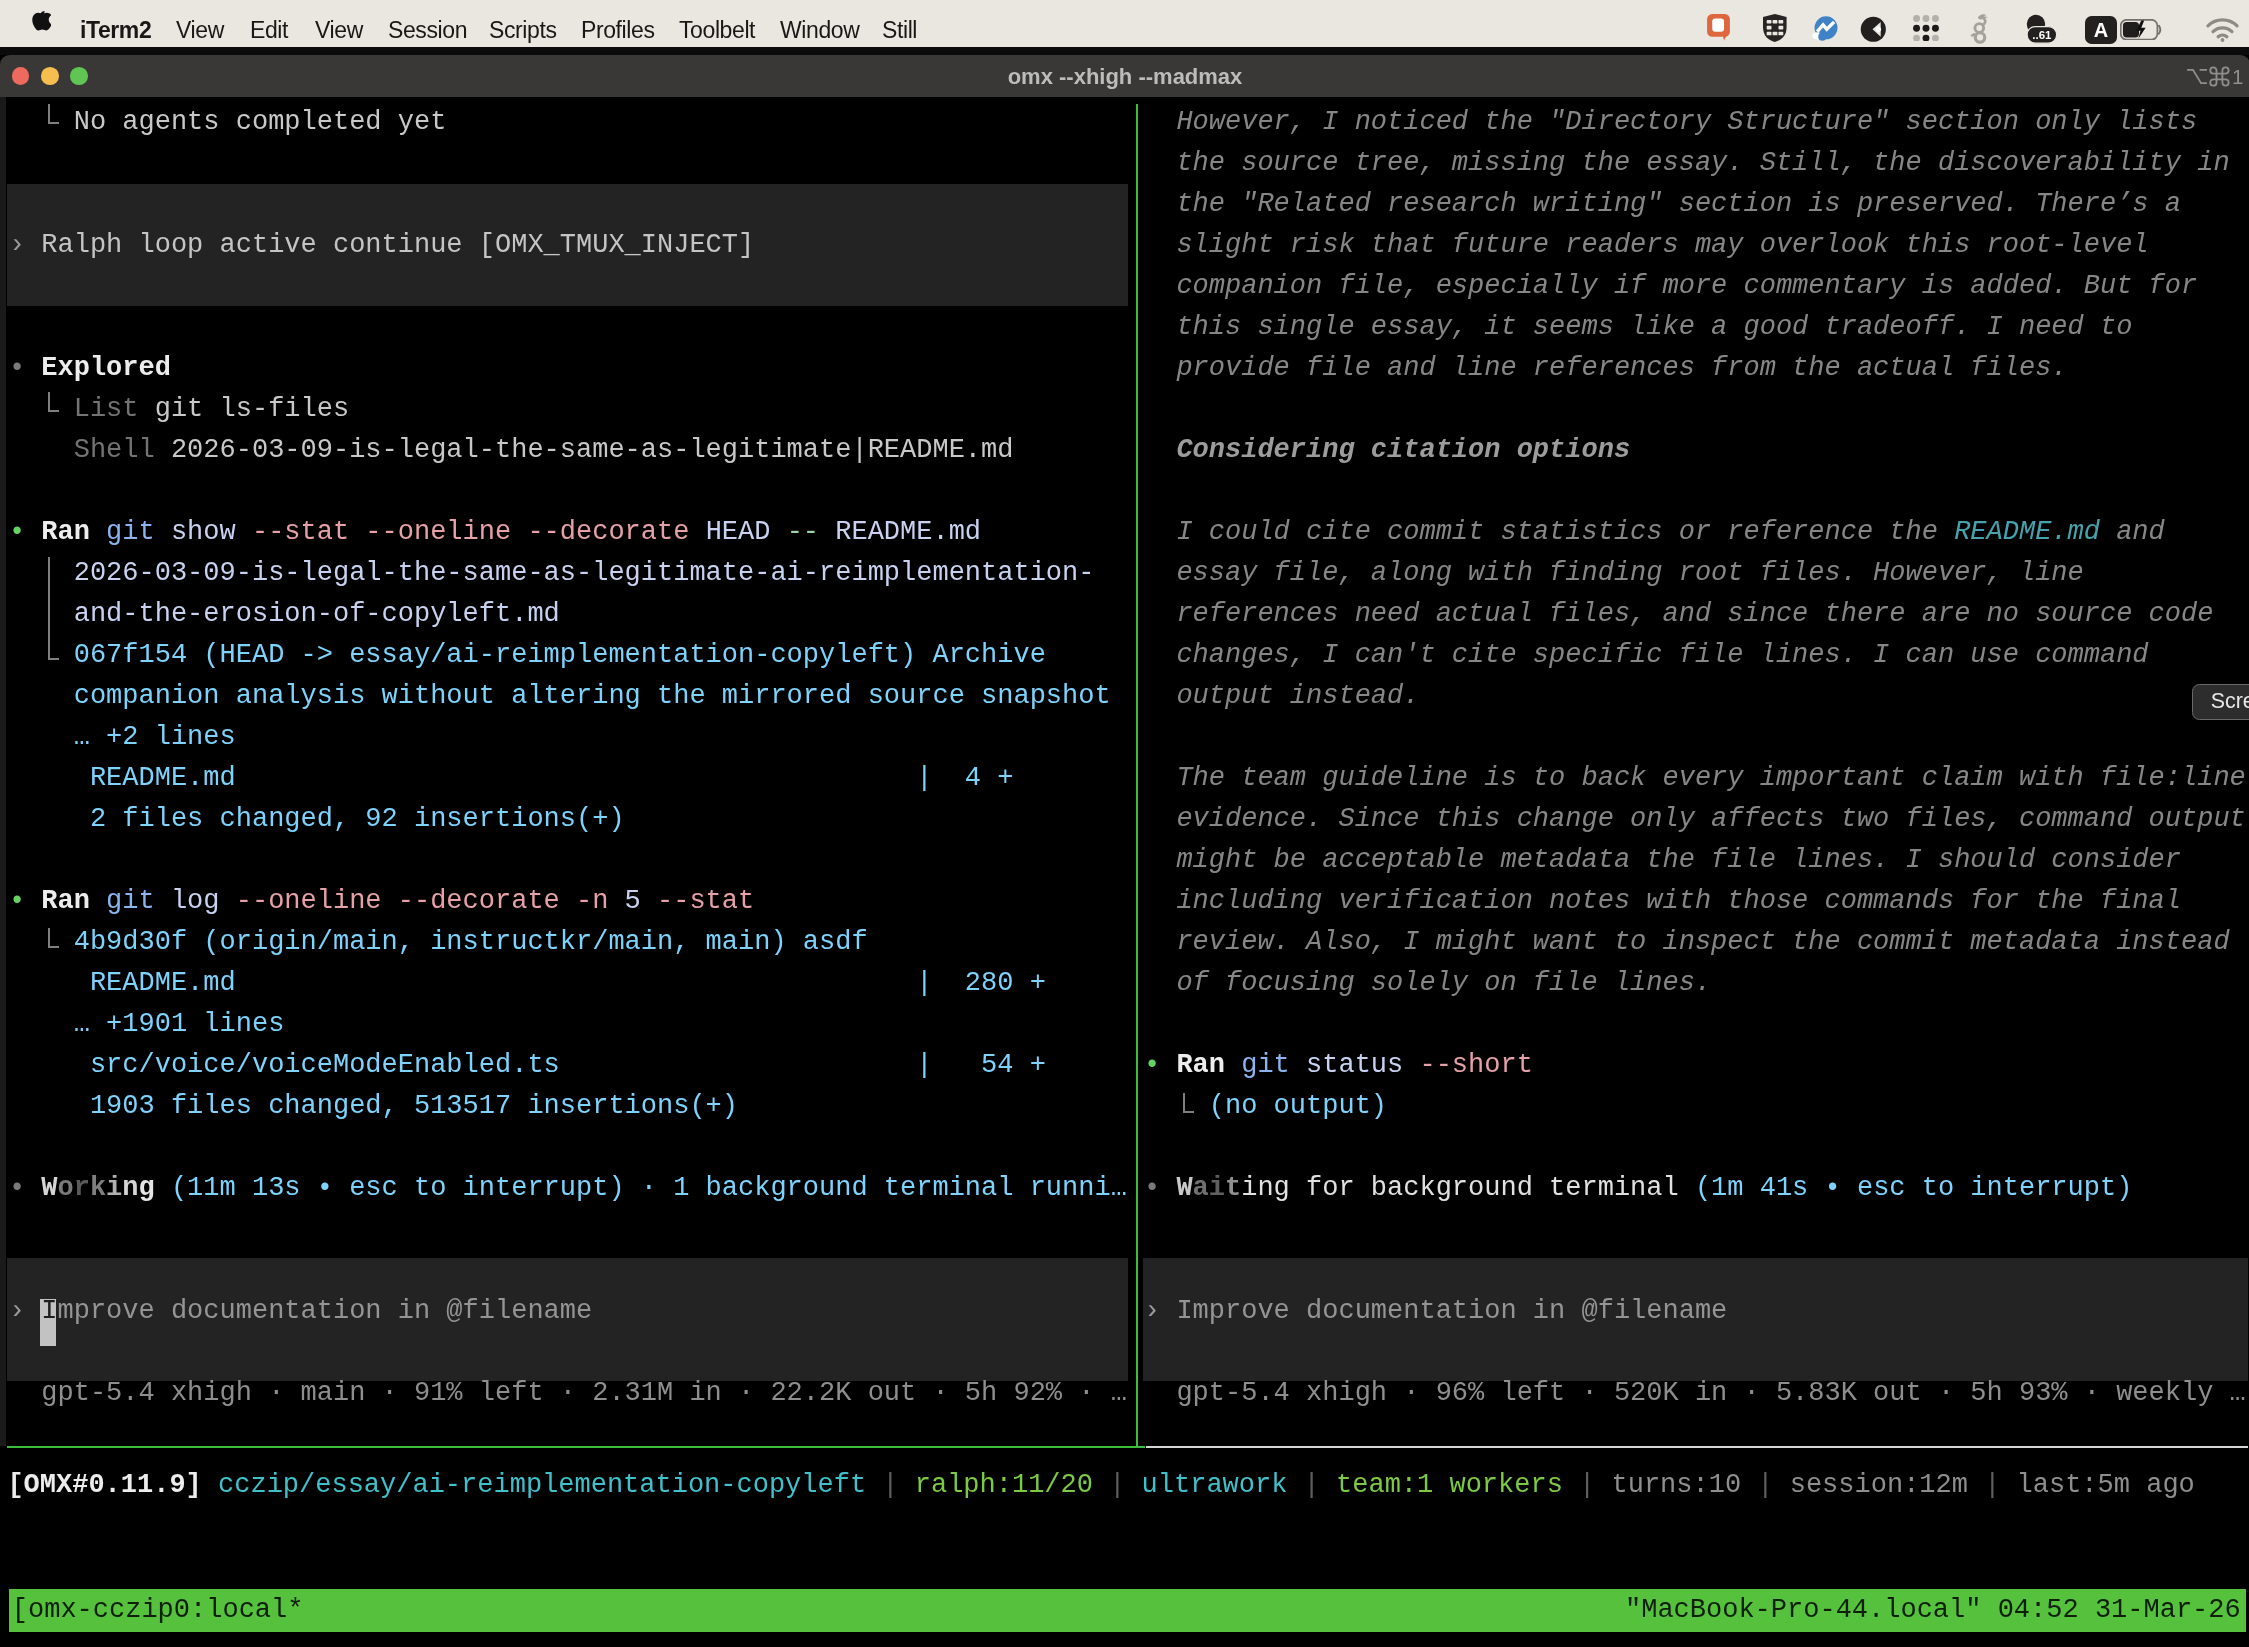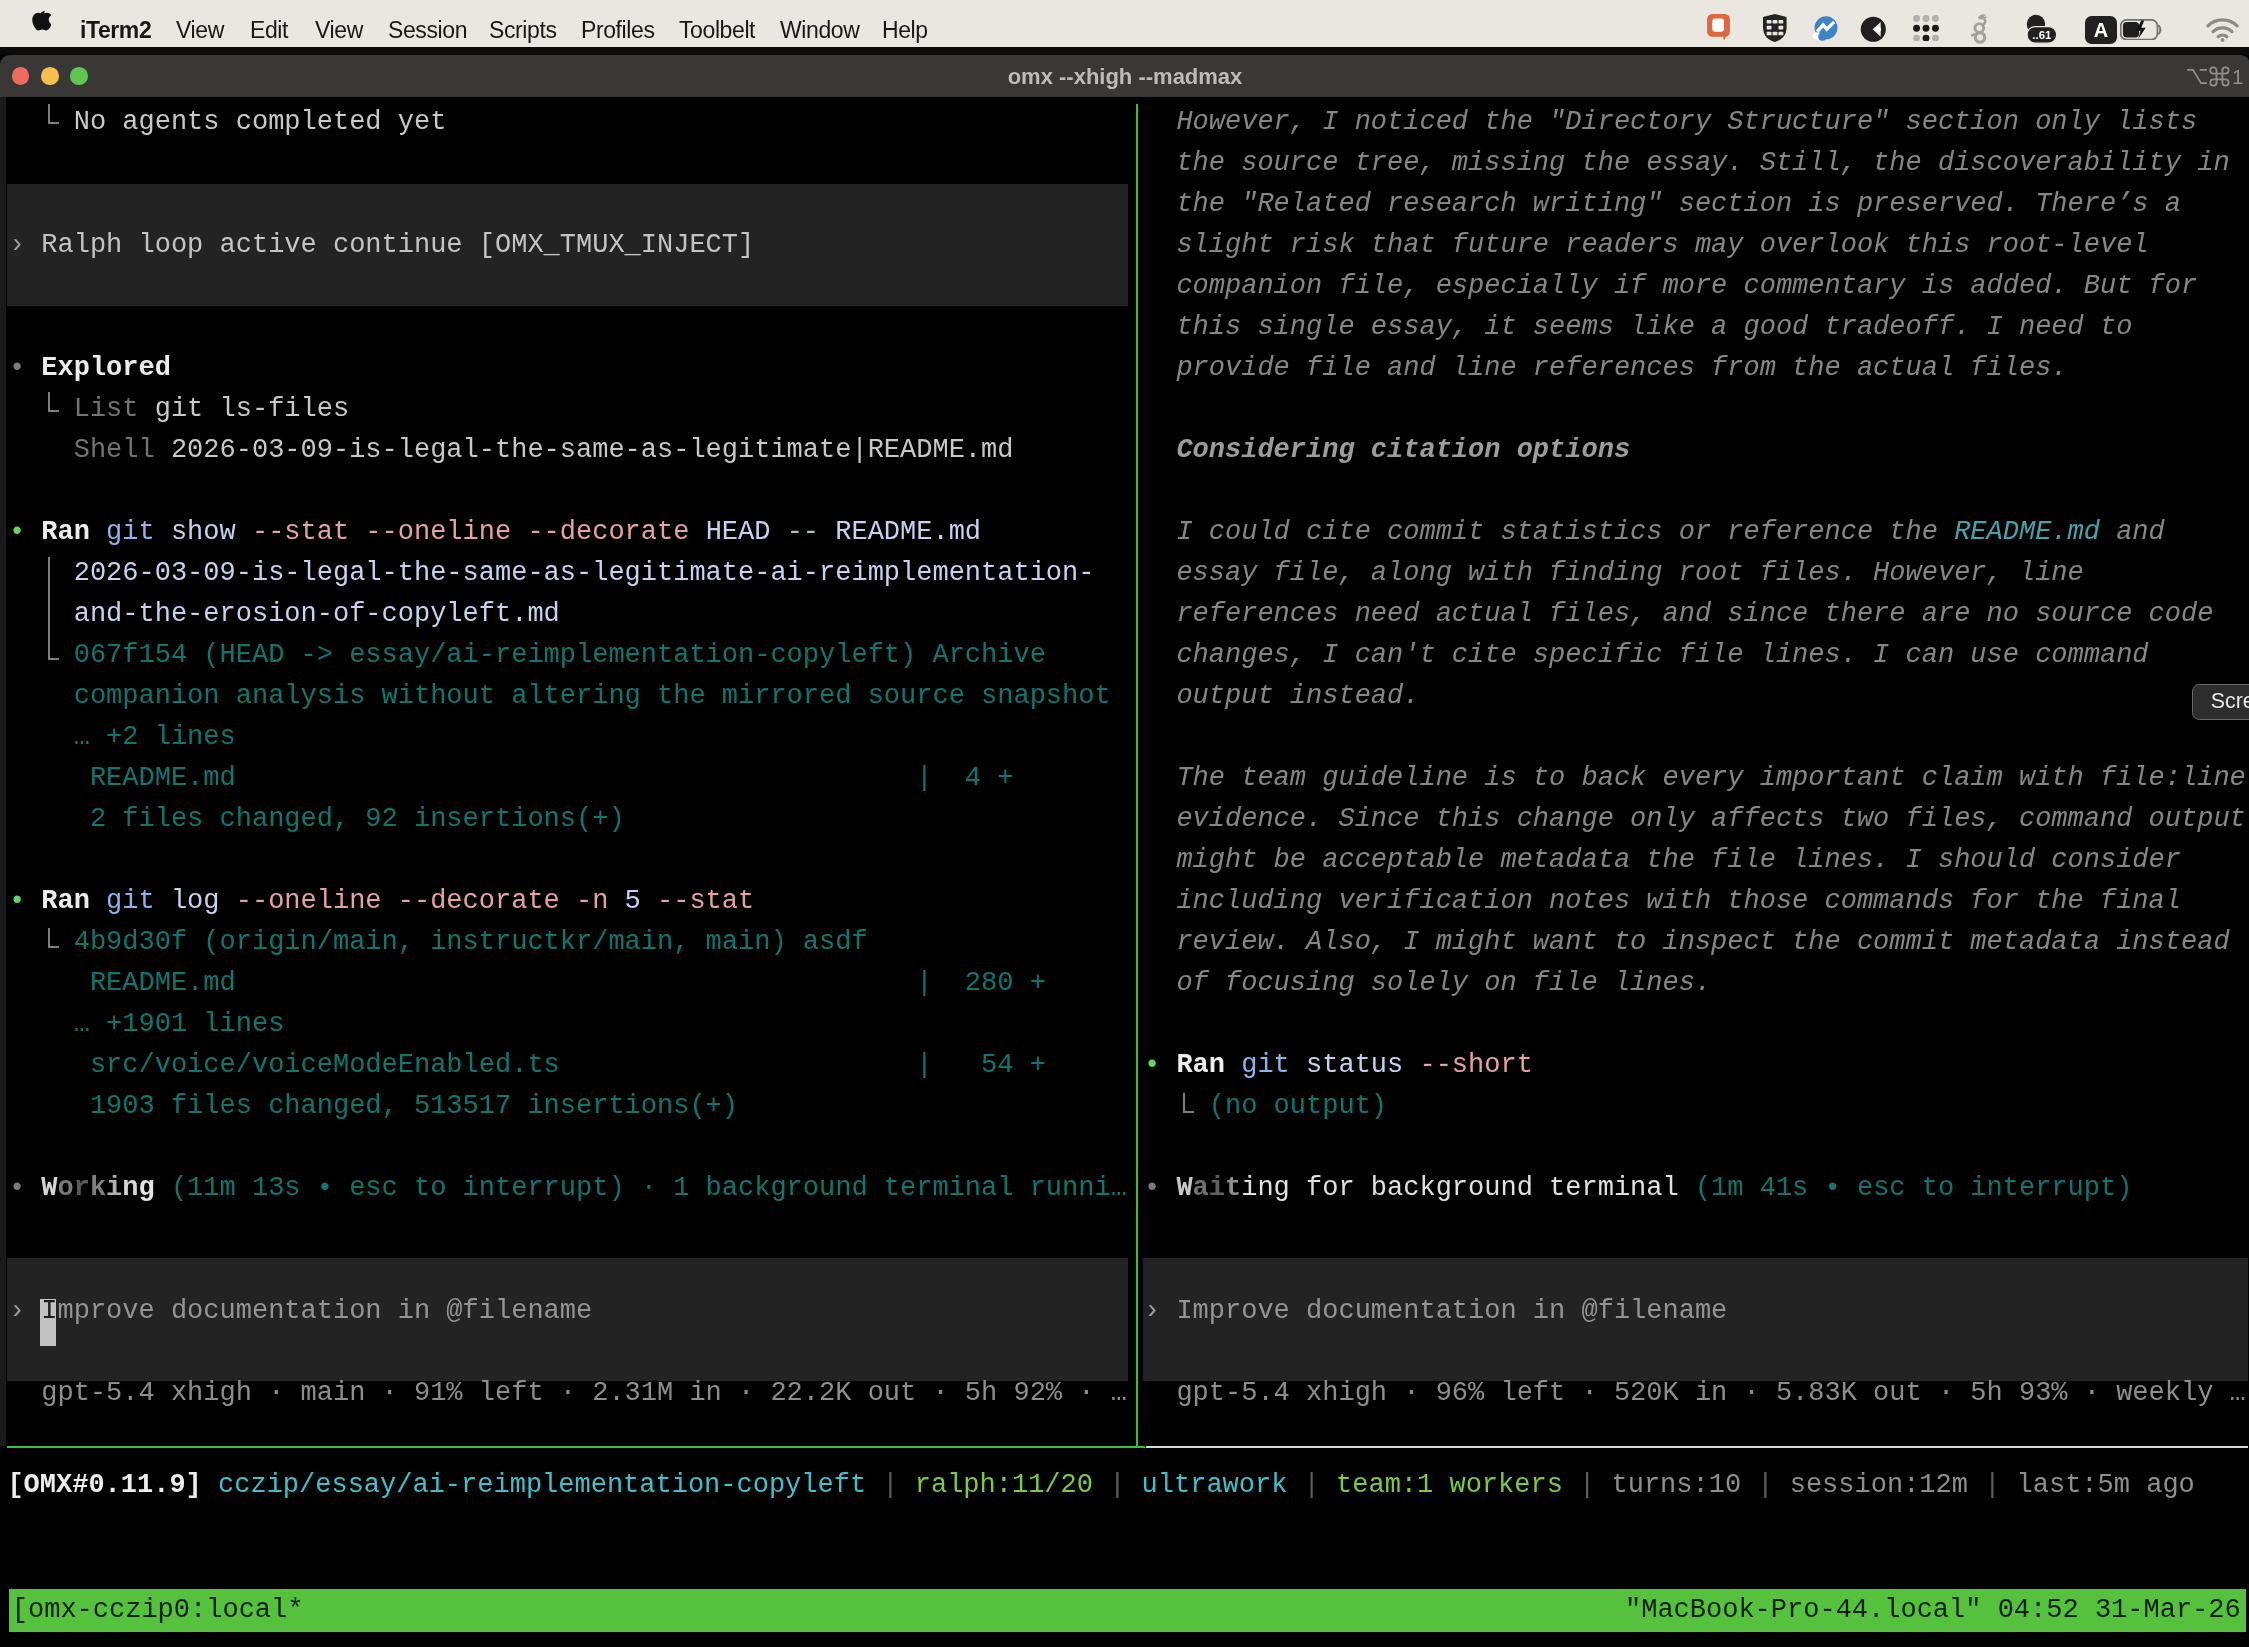--- a/index.html
+++ b/index.html
@@ -22,21 +22,21 @@
 .tv{position:absolute;width:1.9px;background:#7E7E7E}
 .th{position:absolute;width:11.4px;height:1.9px;background:#7E7E7E}
 .sep{position:absolute;left:1136px;top:6.6px;width:1.9px;height:1344px;background:#3CBE3C}
 .hbg{position:absolute;left:7.4px;top:1349px;width:1138px;height:1.9px;background:#3CBE3C}
 .hbw{position:absolute;left:1146px;top:1349px;width:1102px;height:1.9px;background:#D5D5D5}
 .cursor{position:absolute;left:40px;top:1202px;width:16px;height:47px;background:#C2C2C2}
 .tmux{position:absolute;left:8.9px;top:1492px;width:2237px;height:43px;background:#55C13D}
 .scre{position:absolute;left:2192px;top:587px;width:66px;height:36px;background:#2D2D2D;border:1.5px solid #6A6A6A;border-radius:7.4px;color:#E7E7E7;font-size:21.4px;line-height:33px;padding-left:17.7px}
 .w{color:#EDEDED;font-weight:bold}
 .lg{color:#C8C8C8}
-.g{color:#0f766e}
+.g{color:#7dd3fc}
 .bx{color:#C4C4C4}
 .gb{color:#64D364}
 .grb{color:#7A7A7A}
 .bl{color:#8BB3ED}
 .lav{color:#C8D2F0}
 .pk{color:#E6A0A8}
 .grn{color:#99D6A2}
 .cy{color:#737373}
 .teal{color:#46A3AD;font-style:italic}
 .p{color:#9A9A9A}
@@ -63,21 +63,21 @@
 </svg>
     <div class="mi mb" style="left:80px">iTerm2</div>
     <div class="mi" style="left:176px">View</div>
     <div class="mi" style="left:250px">Edit</div>
     <div class="mi" style="left:315px">View</div>
     <div class="mi" style="left:388px">Session</div>
     <div class="mi" style="left:489px">Scripts</div>
     <div class="mi" style="left:581px">Profiles</div>
     <div class="mi" style="left:679px">Toolbelt</div>
     <div class="mi" style="left:780px">Window</div>
-    <div class="mi" style="left:882px">Help</div>
+    <div class="mi" style="left:882px">Still</div>
 <svg class="ic" style="left:1707px;top:14px" width="23" height="28" viewBox="0 0 31 38">
  <rect x="0" y="0" width="31" height="31" rx="7" fill="#DE673F"></rect>
  <rect x="7" y="6" width="16" height="18" rx="4" fill="#fff"></rect>
  <path d="M21 28 L27 28 L23 36 Z" fill="#DE673F"></path>
 </svg>
 <svg class="ic" style="left:1763px;top:14px" width="23.6" height="28" viewBox="0 0 32 38">
  <path d="M16 0 L32 4 L32 18 C32 30 24 36 16 38 C8 36 0 30 0 18 L0 4 Z" fill="#262523"></path>
  <g fill="#E9E7E0">
         <rect x="5" y="8" width="6.5" height="5" rx="1"></rect>
         <rect x="13" y="8" width="6.5" height="5" rx="1"></rect>

